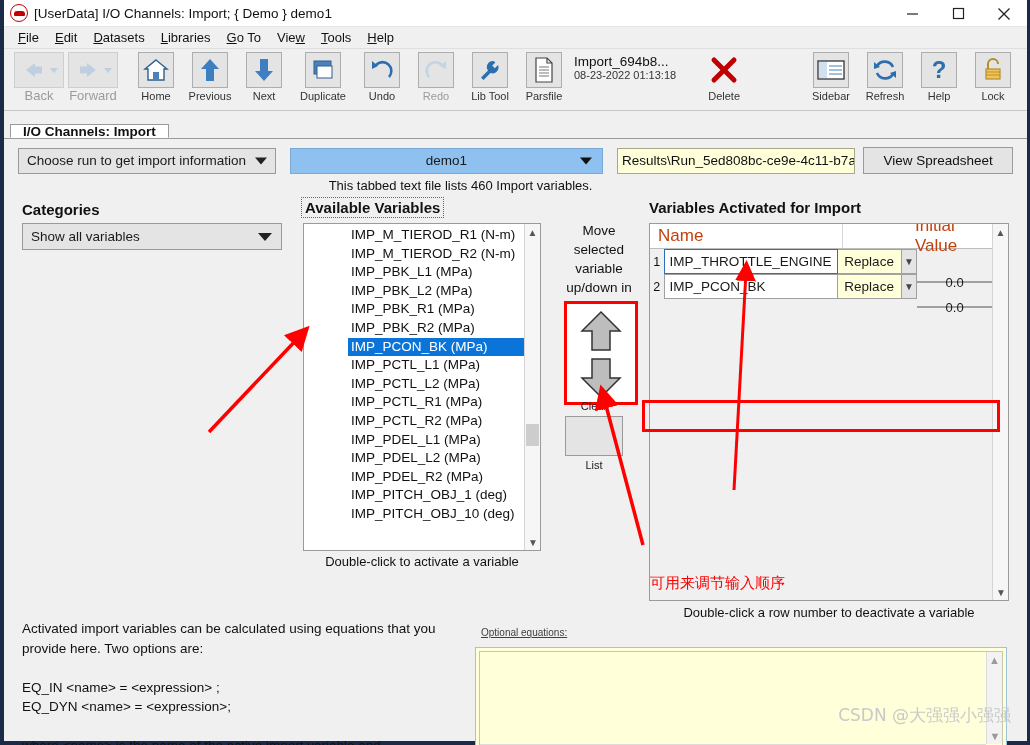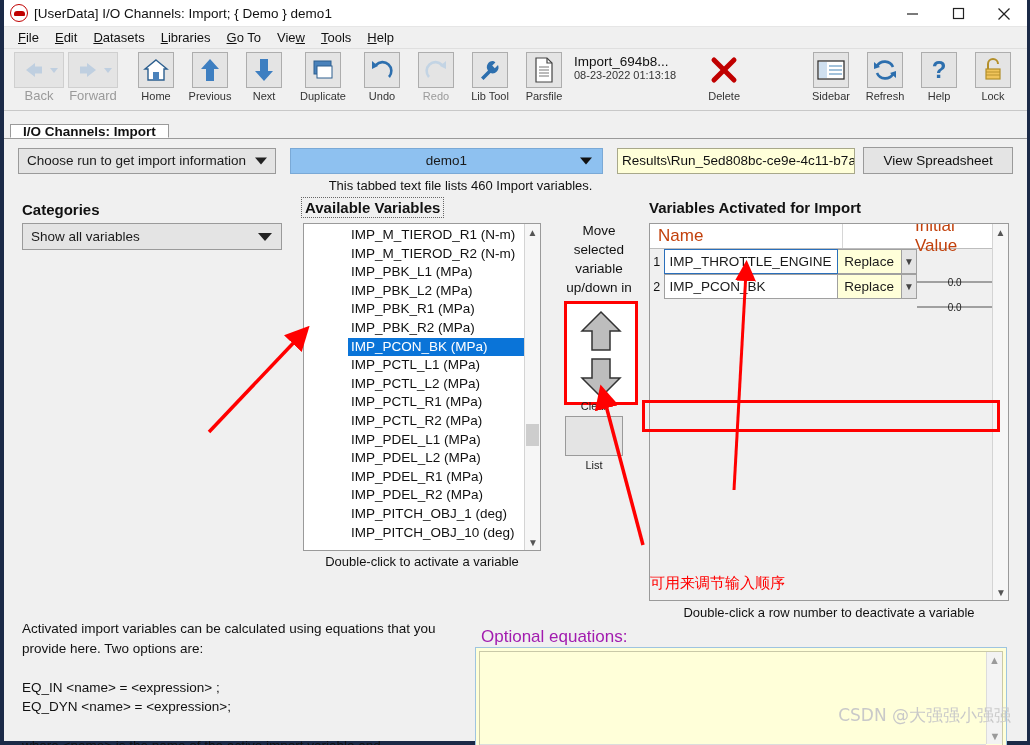--- a/index.html
+++ b/index.html
@@ -160,32 +160,32 @@
   .rownum { width:14px; display:flex; align-items:center; justify-content:center;
             font-size:12.5px; color:#111; background:#f0f0f0; }
   .cell-name { width:179px; background:#ffffff; border:1px solid #a0a0a0;
                display:flex; align-items:center; padding-left:5px; font-size:13.5px; }
   .cell-name.focus { border:1px solid #2a6fbb; }
   .cell-mode { width:66px; background:#ffffd9; border:1px solid #a0a0a0; border-left:0;
                display:flex; align-items:center; justify-content:center; font-size:13.5px; }
   .cell-modebtn { width:16px; background:#e4e4e4; border:1px solid #a0a0a0; border-left:0;
                   display:flex; align-items:center; justify-content:center; font-size:10px; color:#444; }
   .cell-init { width:78px; background:#eab308; border:1px solid #a0a0a0; border-left:0;
-               display:flex; align-items:center; justify-content:center; font-size:10px;margin-top:32px; }
+               display:flex; align-items:center; justify-content:center; font-size:13px;margin-top:32px; }
   .redbox-row2 { position:absolute; left:638px; top:261px; width:358px; height:32px;
                  border:3px solid #ff0000; pointer-events:none; }
   .dbl-deact { position:absolute; left:645px; top:466px; width:360px; text-align:center;
                font-size:13px; color:#111; }
   
   .anno-cn { position:absolute; color:#ff0000; white-space:nowrap;
              font-family:"DejaVu Sans", sans-serif; }
   
   .helptext { position:absolute; left:18px; top:480px; width:450px; font-size:13.5px;
               color:#111; line-height:19.5px; white-space:pre-wrap; }
-  .opt-label { position:absolute; left:477px; top:488px; font-size:17px; color:#a21caf; }
+  .opt-label { position:absolute; left:477px; top:488px; font-size:10px; color:#404040;text-decoration:underline; }
   .eqbox { position:absolute; left:471px; top:508px; width:532px; height:118px;
            background:#ffffd9; border:1px solid #9ec4e0; }
   .eqinner { position:absolute; left:3px; top:3px; right:3px; bottom:3px;
              background:#ffffd9; border:1px solid #c9c9a8; }
   .eq-vsb { position:absolute; right:0; top:0; width:16px; bottom:16px; background:#f3f3f3;
             border-left:1px solid #dcdcdc; }
   .eq-hsb { position:absolute; left:0; bottom:0; right:16px; height:16px; background:#f3f3f3;
             border-top:1px solid #dcdcdc; }
   .sbar-arrow { display:flex; align-items:center; justify-content:center; color:#9a9a9a;
                 font-size:11px; }
@@ -450,21 +450,20 @@
           <div class="li">IMP_PBK_L2 (MPa)</div>
           <div class="li">IMP_PBK_R1 (MPa)</div>
           <div class="li">IMP_PBK_R2 (MPa)</div>
           <div class="li sel">IMP_PCON_BK (MPa)</div>
           <div class="li">IMP_PCTL_L1 (MPa)</div>
           <div class="li">IMP_PCTL_L2 (MPa)</div>
           <div class="li">IMP_PCTL_R1 (MPa)</div>
           <div class="li">IMP_PCTL_R2 (MPa)</div>
           <div class="li">IMP_PDEL_L1 (MPa)</div>
           <div class="li">IMP_PDEL_L2 (MPa)</div>
-          <div class="li">IMP_PDEL_R1 (MPa)</div>
           <div class="li">IMP_PDEL_R2 (MPa)</div>
           <div class="li">IMP_PITCH_OBJ_1 (deg)</div>
           <div class="li">IMP_PITCH_OBJ_10 (deg)</div>
         </div>
       <div class="vsb">
         <div class="ar">▲</div>
         <div class="thumb" style="top:200px;height:22px;"></div>
         <div class="ar" style="position:absolute;bottom:0;left:0;width:16px;">▼</div>
       </div>
     </div>

